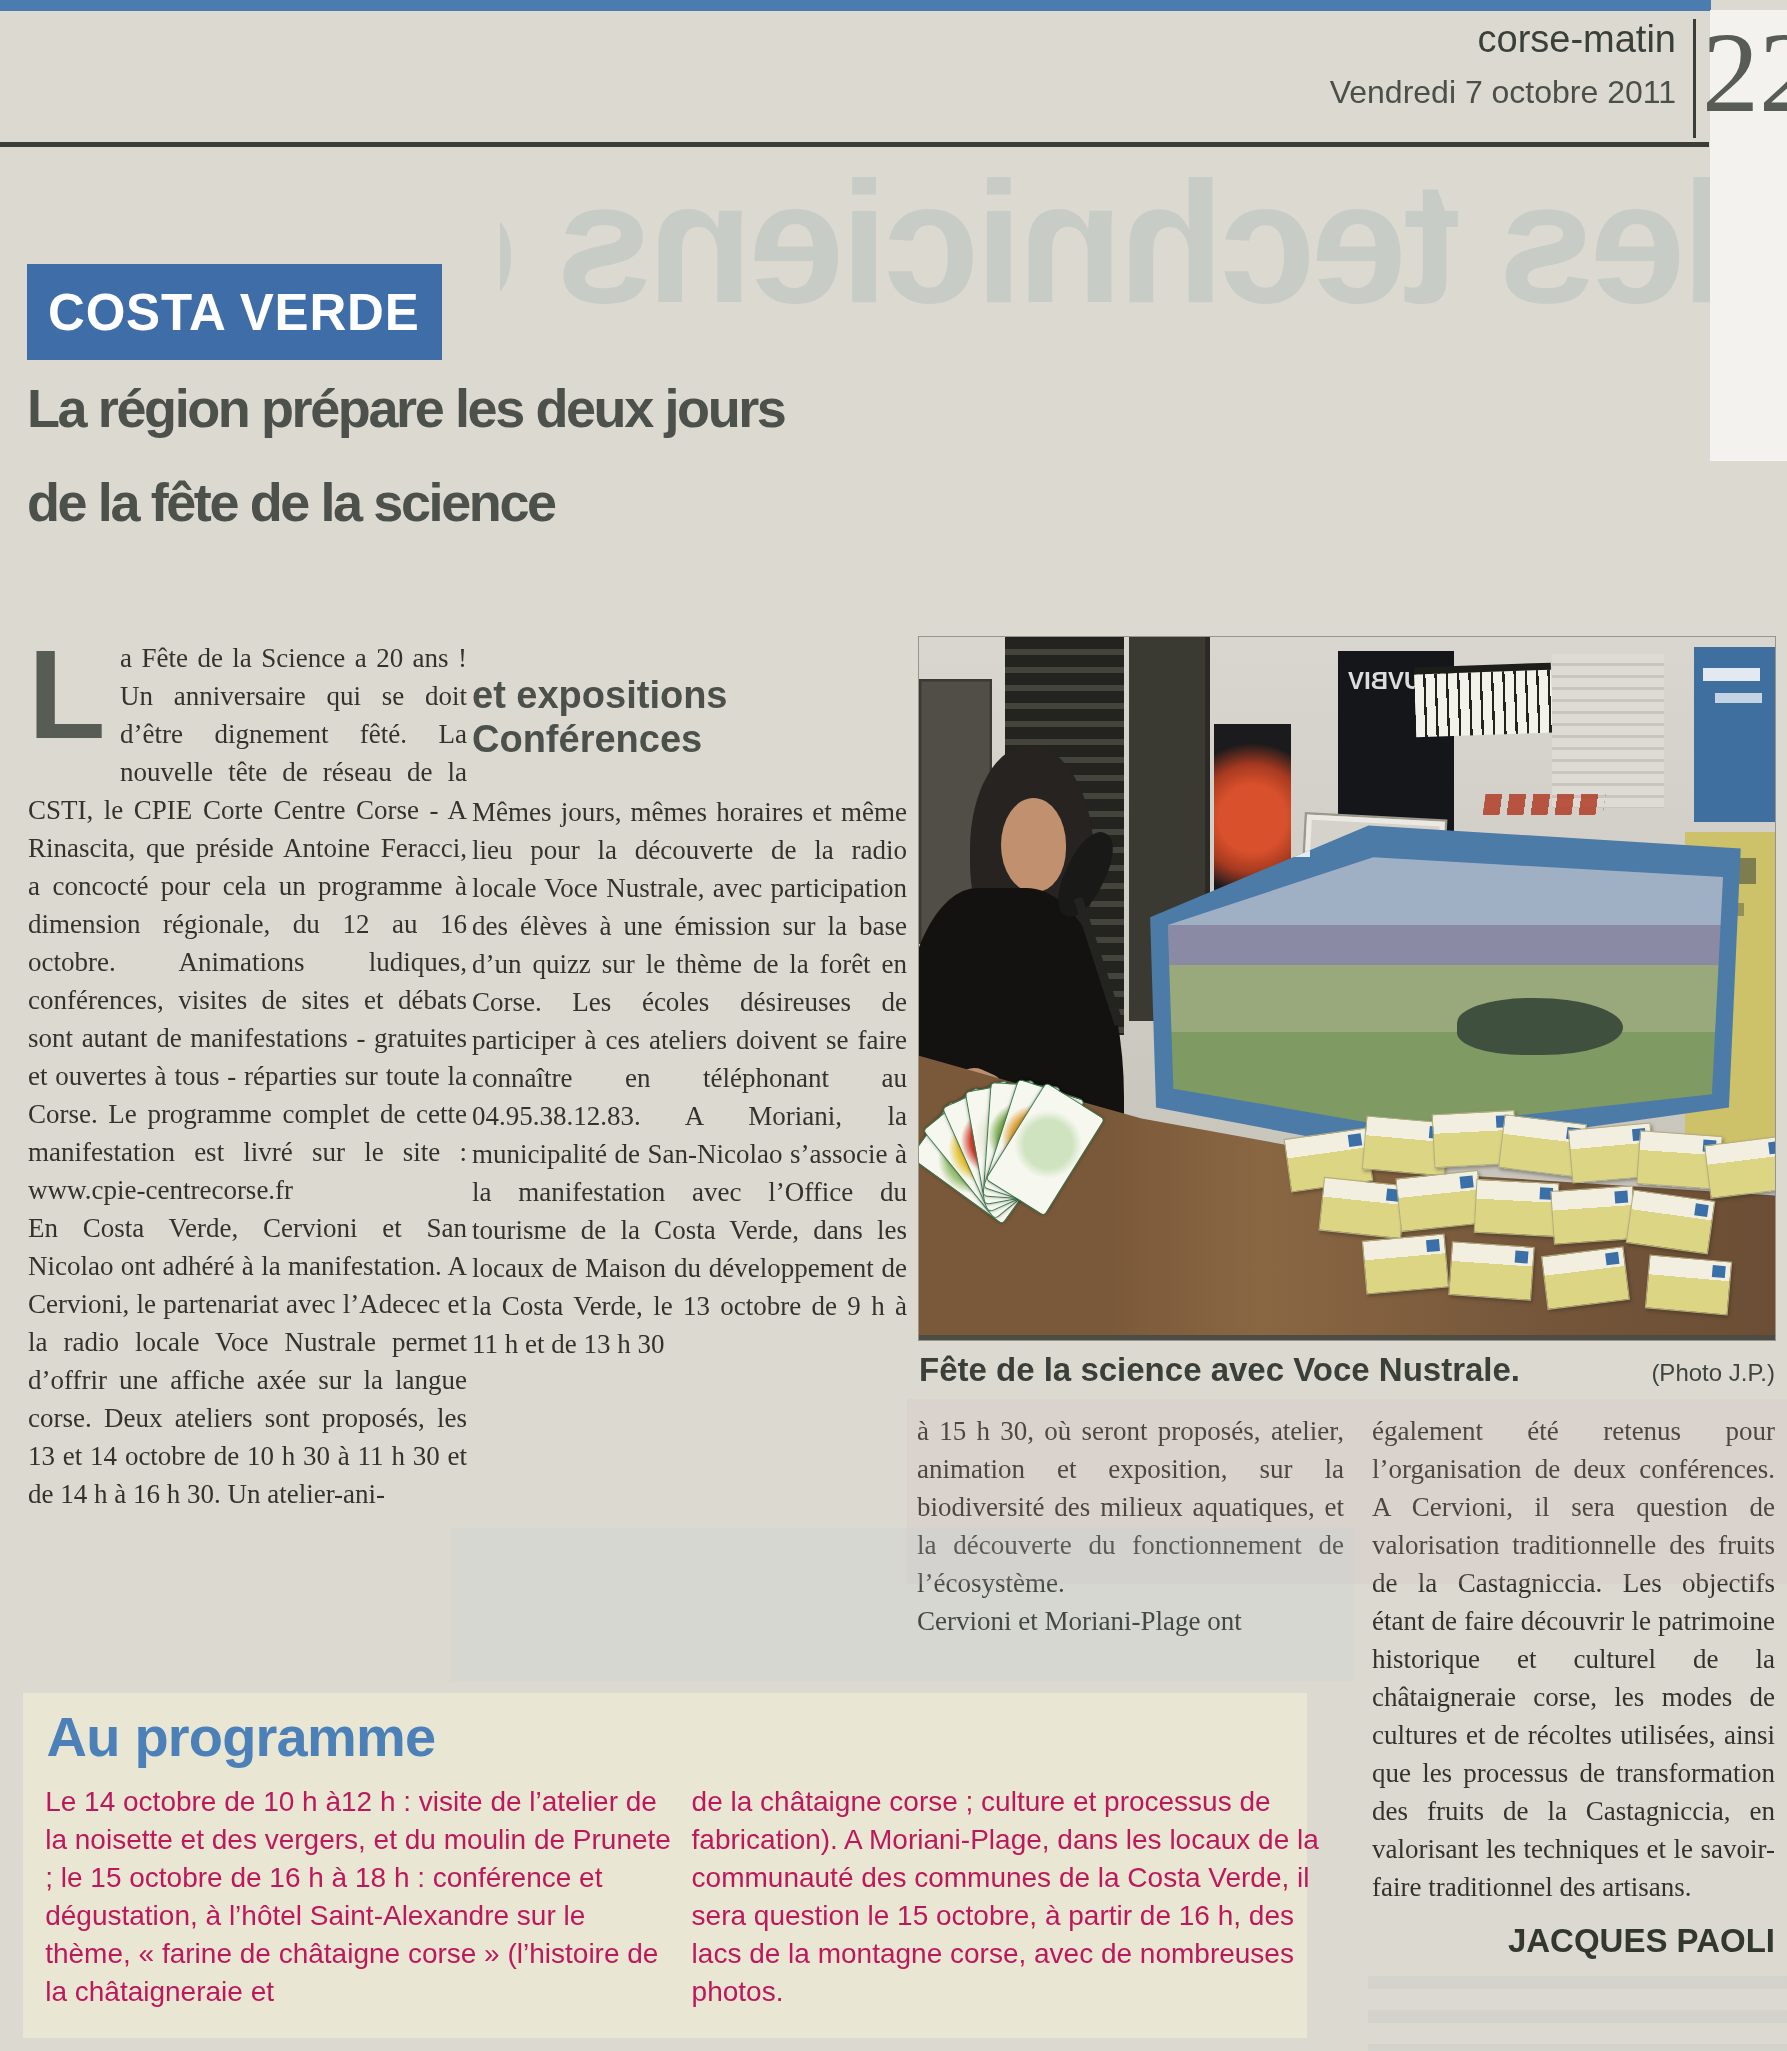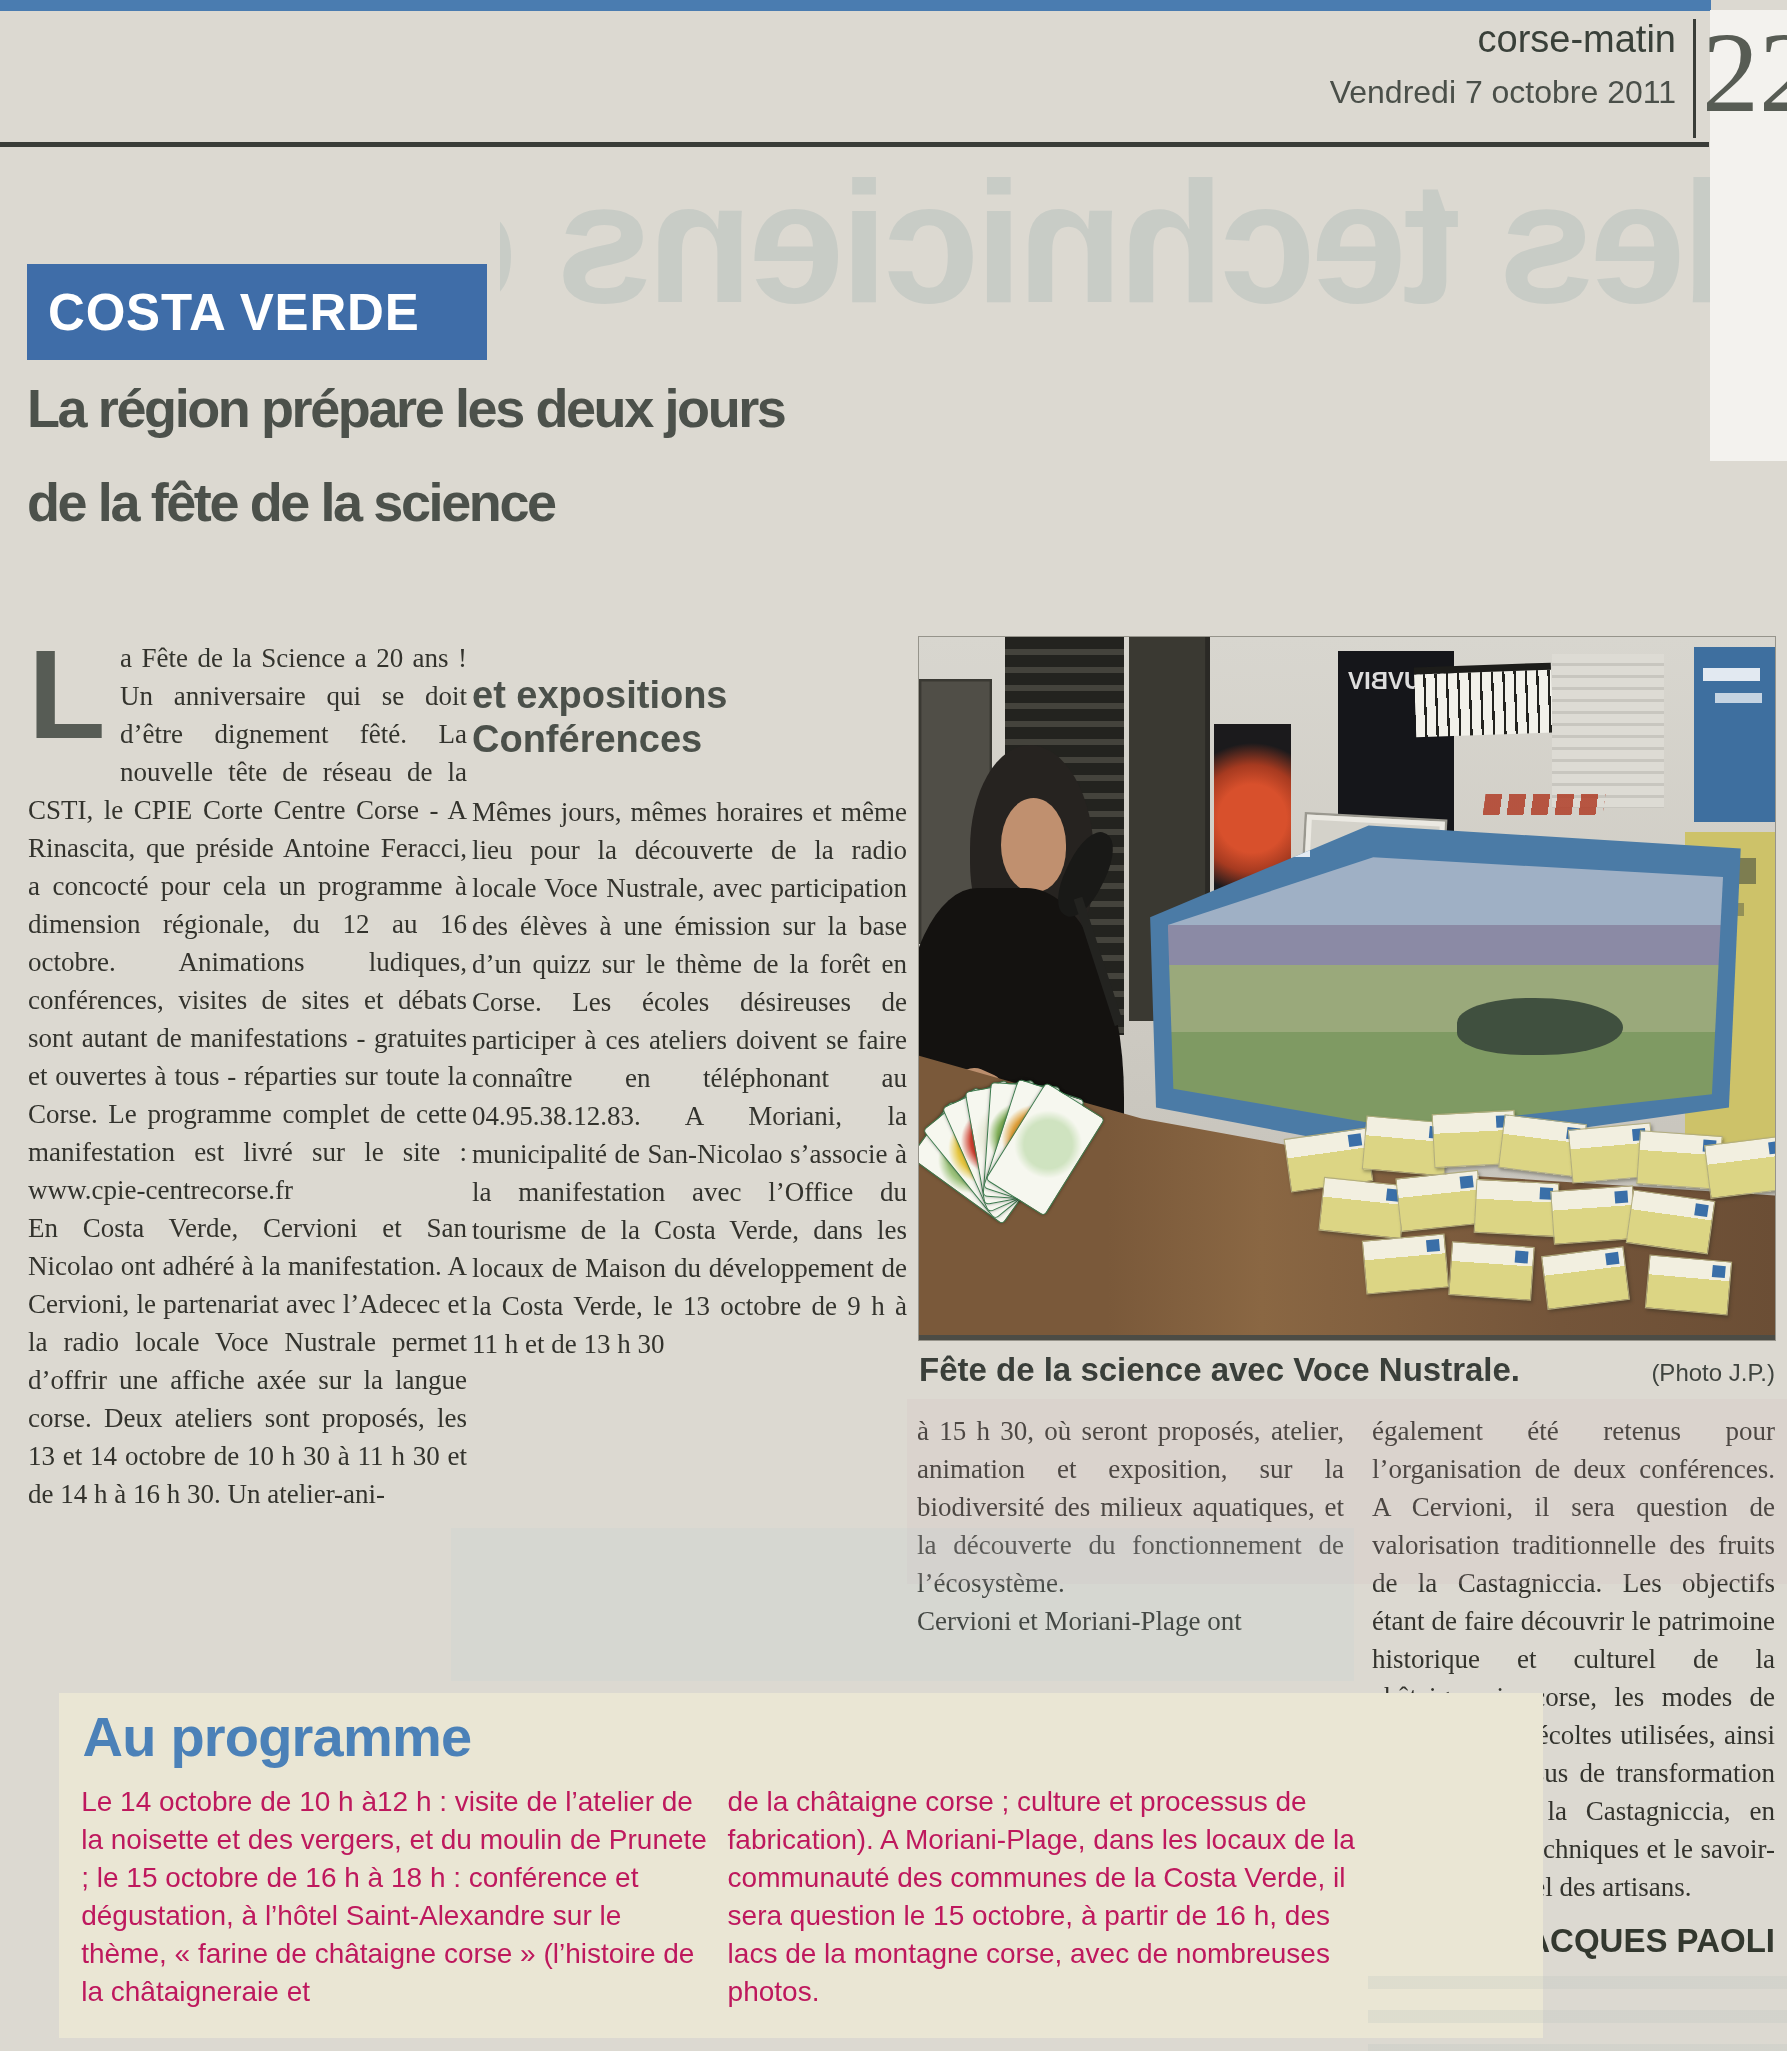--- a/index.html
+++ b/index.html
@@ -19,21 +19,21 @@
   .topbar{position:absolute;left:0;top:0;width:1711px;height:10.5px;}
   .brand{position:absolute;top:18px;right:111px;font-family:"Liberation Sans",sans-serif;
          font-weight:normal;font-size:38px;color:#394039;}
   .date{position:absolute;top:74px;right:111px;font-family:"Liberation Sans",sans-serif;
         font-size:32px;color:#4a4f49;}
   .mast-divider{position:absolute;left:1693px;top:19.3px;width:3.2px;height:119px;background:#3a3d38;}
   .pagenum{position:absolute;left:1702px;top:8px;width:81px;text-align:center;
            font-family:"Liberation Serif",serif;font-size:114px;color:#575c54;line-height:129px;}
   .mast-rule{position:absolute;left:0;top:142px;width:1709px;height:4.8px;background:#3a3d38;}
   
-  .kicker{position:absolute;left:27px;top:264px;width:460px;height:96px;display:flex;align-items:center;
+  .kicker{position:absolute;left:27px;top:264px;width:415px;height:96px;display:flex;align-items:center;
           font-family:"Liberation Sans",sans-serif;font-weight:bold;font-size:51px;color:#fff;
           padding-left:21px;box-sizing:border-box;letter-spacing:0.8px;}
   .headline{position:absolute;left:27px;top:361px;width:1741px;
             font-family:"Liberation Sans",sans-serif;font-weight:bold;font-size:54px;
             line-height:94px;letter-spacing:-2.4px;color:#4c514b;}
   .headline span{display:block;}
   
   .bodytext{position:absolute;font-size:27px;line-height:38px;text-align:justify;color:#33332d;}
   .bodytext p{margin:0;}
   .col1{left:28px;top:639px;width:439px;}
@@ -131,21 +131,21 @@
   .boxes .bx:nth-child(13){left:52%;top:86%;transform:rotate(-5deg);}
   .boxes .bx:nth-child(14){left:62%;top:87%;transform:rotate(4deg);}
   .boxes .bx:nth-child(15){left:73%;top:88%;transform:rotate(-7deg);}
   .boxes .bx:nth-child(16){left:85%;top:89%;transform:rotate(5deg);}
   
   .caption-row{position:absolute;left:919px;top:1351px;width:856px;display:flex;
       justify-content:space-between;align-items:baseline;}
   .caption{font-family:"Liberation Sans",sans-serif;font-weight:bold;font-size:33px;color:#3a3f3a;}
   .credit{font-family:"Liberation Sans",sans-serif;font-size:24px;color:#3f443f;}
   
-  .program{position:absolute;left:22.6px;top:1693px;width:1484px;height:345px;background:#eae6d4;margin-left:36px;}
+  .program{position:absolute;left:22.6px;top:1693px;width:1284px;height:345px;background:#eae6d4;}
   .program-title{position:absolute;left:24px;top:11.3px;font-family:"Liberation Sans",sans-serif;
       font-weight:bold;font-size:56px;letter-spacing:-0.8px;color:#4b81b8;}
   .prog-col{position:absolute;top:90px;width:629px;font-family:"Liberation Sans",sans-serif;
       font-size:28px;line-height:38px;color:#be185d;}
   .prog-left{left:22.6px;}
   .prog-right{left:669px;}
 </style>
 </head>
 <body>
 

